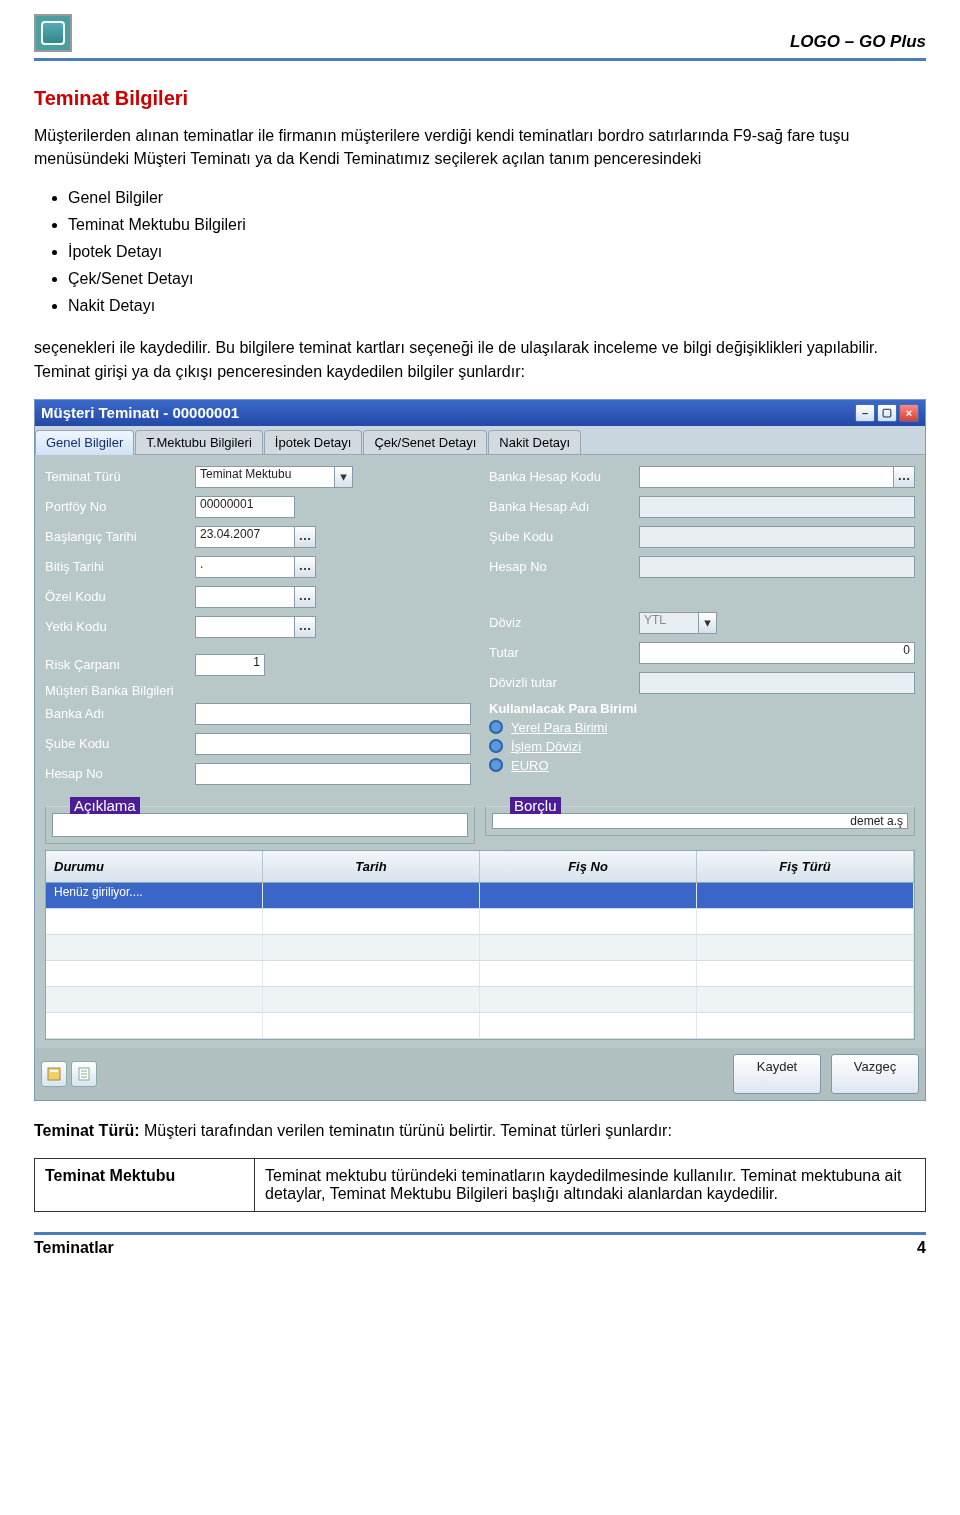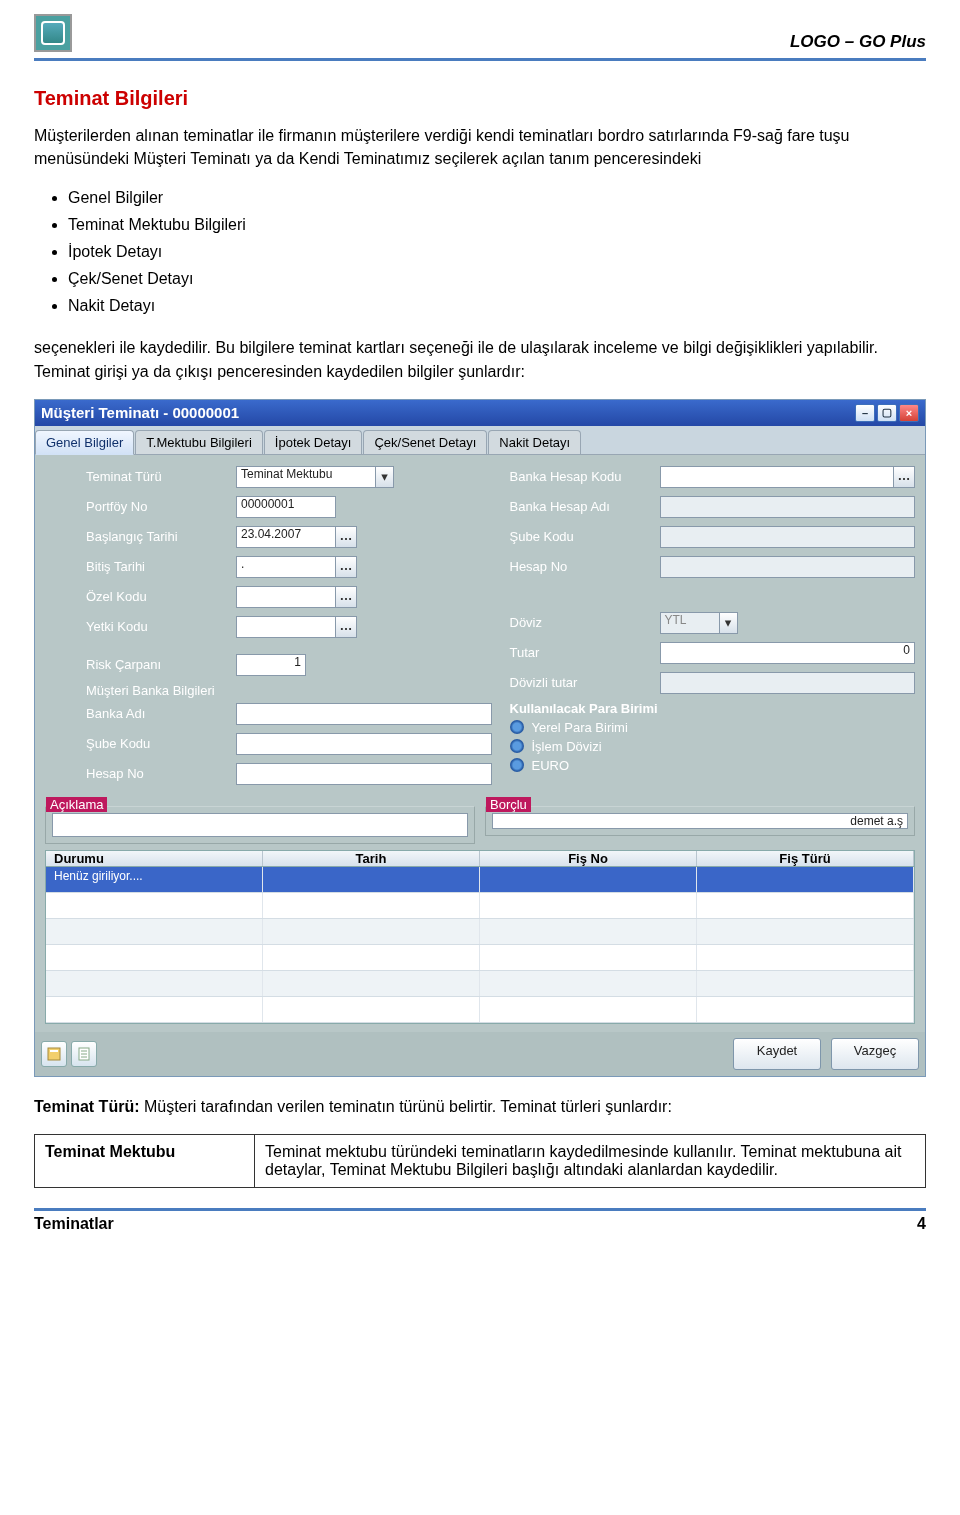--- a/index.html
+++ b/index.html
@@ -100,21 +100,21 @@
     border-top-left-radius: 4px;
     border-top-right-radius: 4px;
   }
   .tab.active { background: linear-gradient(#f0f6ff, #d2e2f6); color: #10316b; border-bottom: 1px solid #d2e2f6; margin-bottom: -1px;}
   .form-area {
     background: #b8c7c7;
     padding: 10px 10px 8px 10px;
     color: #fff;
     font-size: 13px;
   }
-  .cols { display: flex; gap: 18px; margin-left: 41px; }
+  .cols { display: flex; gap: 18px; }
   .col { flex: 1; }
   .frow { display: flex; align-items: center; margin-bottom: 6px; min-height: 24px;}
   .flabel { width: 150px; color: #fff; }
   .finput {
     flex: 1; height: 22px;
     background: #fff; border: 1px solid #89a;
     padding: 0 4px;
     font-size: 12px; color: #222;
   }
   .finput.ro { background: #e8eef2; color: #888; }
@@ -135,70 +135,70 @@
     border-left: none;
     text-align: center;
     line-height: 20px;
     color: #333;
   }
   .sect {
     color: #fff; font-size: 13px;
     margin: 6px 0 4px 0;
   }
   .sect.bold { font-weight: bold; }
-  .radio-row { display:flex; margin-bottom:4px; color:#fff; }
+  .radio-row { display:flex; margin-bottom:4px; color:#fff;text-decoration:underline; }
   .radio-dot {
     width: 14px; height: 14px; border-radius: 50%;
     background: radial-gradient(circle, #5a9be0 40%, #2a5fa8 60%, #1c4990 100%);
     margin-right: 8px;
     flex: 0 0 14px;
   }
   .fieldset-lite {
     border: 1px solid #98a8a8;
     border-top: 1px solid #c8d4d4;
     padding: 6px;
     margin-top: 6px;
     position: relative;
   }
   .fieldset-legend {
-    position: absolute; top: -10px; left: 0;
-    background: #be185d; padding: 0 4px;
-    font-size: 13px; color: #fff;
+    position: absolute; top: -10px; left: 24px;
+    background: #4c1d95; padding: 0 4px;
+    font-size: 15px; color: #fff;
   }
   .bot-cols { display:flex; gap:10px; margin-top:8px; }
   .bot-col { flex:1; }
   .grid {
     background: #fff; border: 1px solid #8aa;
     margin-top: 6px;
   }
   .ghead {
     background: linear-gradient(#f2f6f9,#d8e2ec);
     display:flex; font-weight:bold; font-size:13px; color:#000;
     border-bottom:1px solid #8aa;
   }
-  .gh { flex:1; padding:0 8px; border-right:1px solid #b8c5cf; text-align:center;}
+  .gh { flex:1; padding:8px 8px; border-right:1px solid #b8c5cf; text-align:center;font-style:italic;}
   .gh.l { text-align:left; }
   .grow { display:flex; height:26px; border-bottom:1px solid #d4dde4;}
   .grow.sel { background:#3a66c8; color:#fff;}
   .gc { flex:1; padding:2px 8px; border-right:1px solid #e0e6ec; font-size:12px;}
   .grow:not(.sel):nth-child(even){ background:#eef3f6; }
   .grow:not(.sel):nth-child(odd){ background:#fff; }
   .btnbar {
     display:flex; justify-content:space-between; align-items:center;
     padding:6px; background:#b0c0c0;
   }
   .left-icons { display:flex; gap:4px;}
   .ico {
     width:26px; height:26px; border:1px solid #8aa;
     background:linear-gradient(#fff,#d7e4ee);
     border-radius:3px;
     display:flex; align-items:center; justify-content:center;
   }
   .btn {
-    min-width:88px; height:32px;
+    min-width:88px; height:40px;
     background:linear-gradient(#fff,#dde6ee);
     border:1px solid #7e96ab; border-radius:3px;
     font-size:13px; color:#222; text-align:center; line-height:24px;
     cursor:pointer;
   }
   .right-btns { display:flex; gap:10px; }
   .def-table {
     width:100%; border-collapse:collapse; margin-top:6px;
     font-size:16px;
   }

